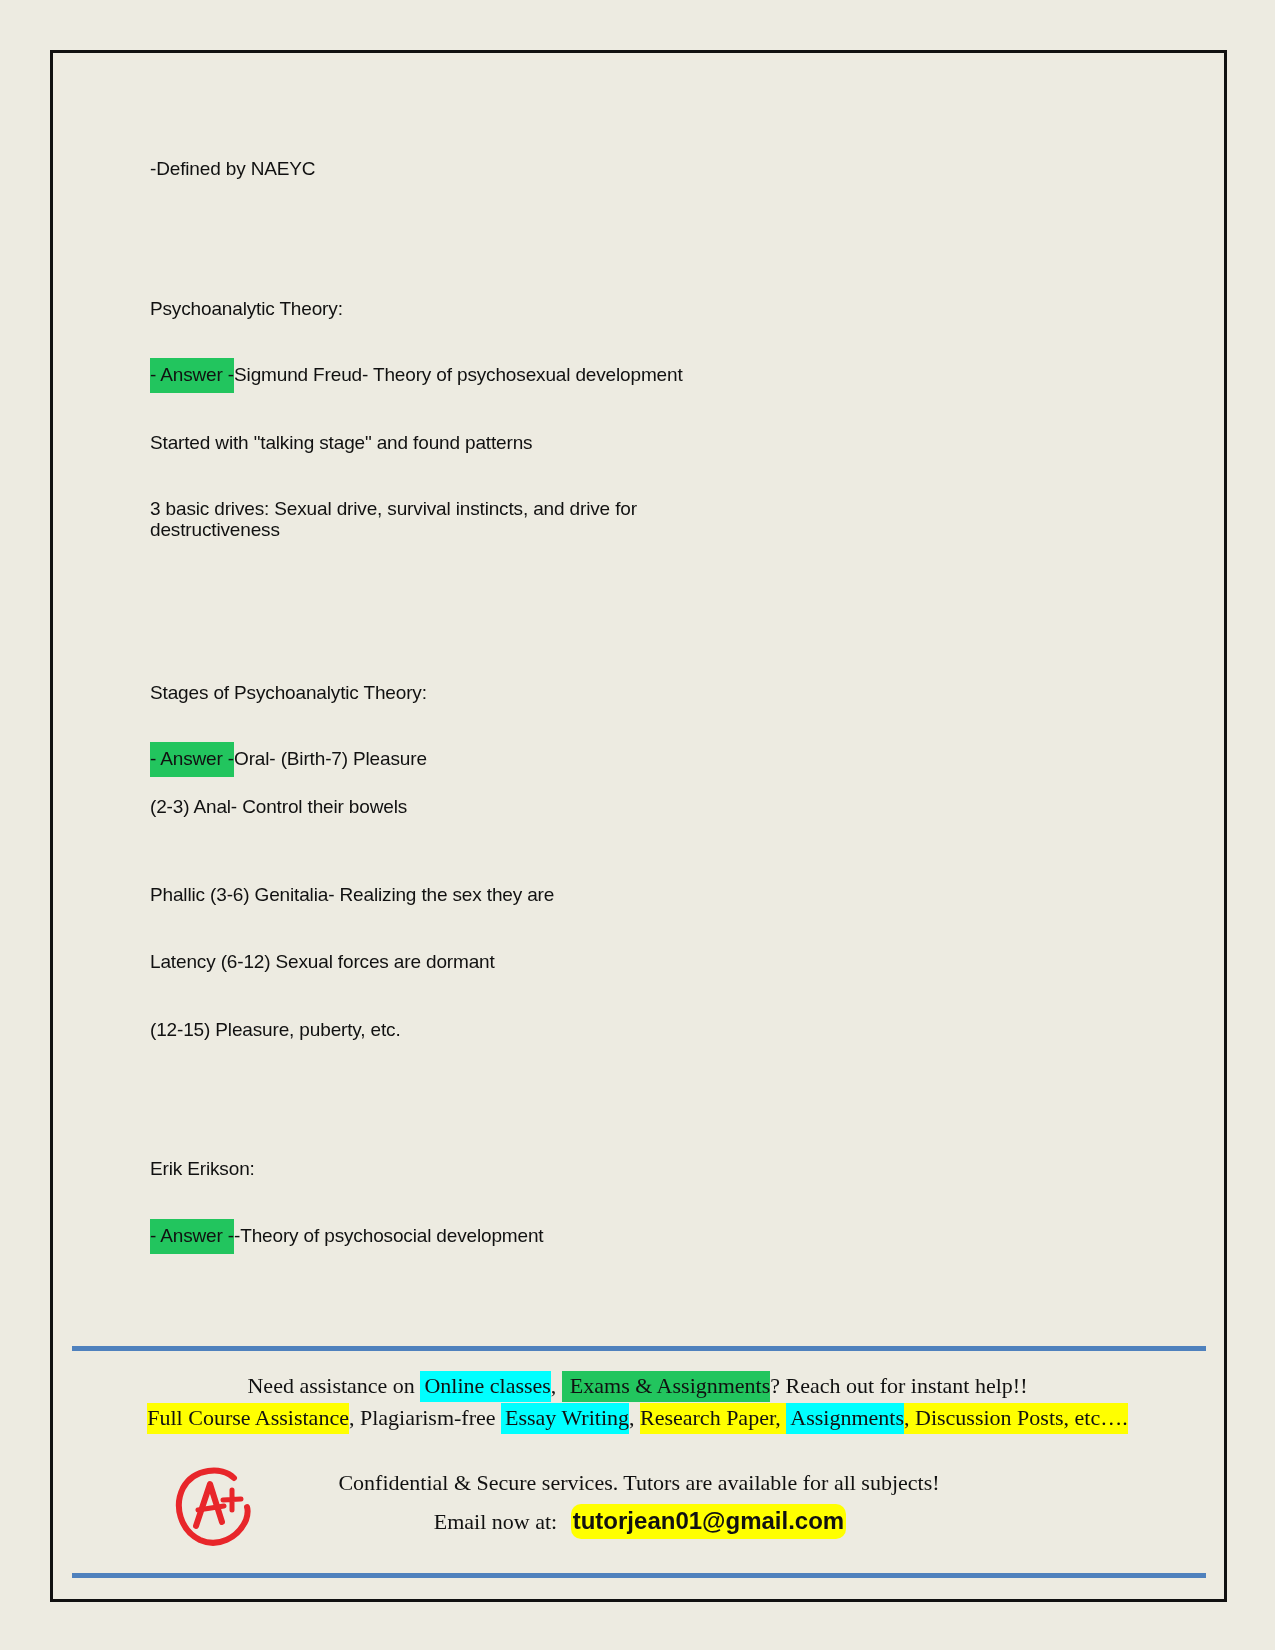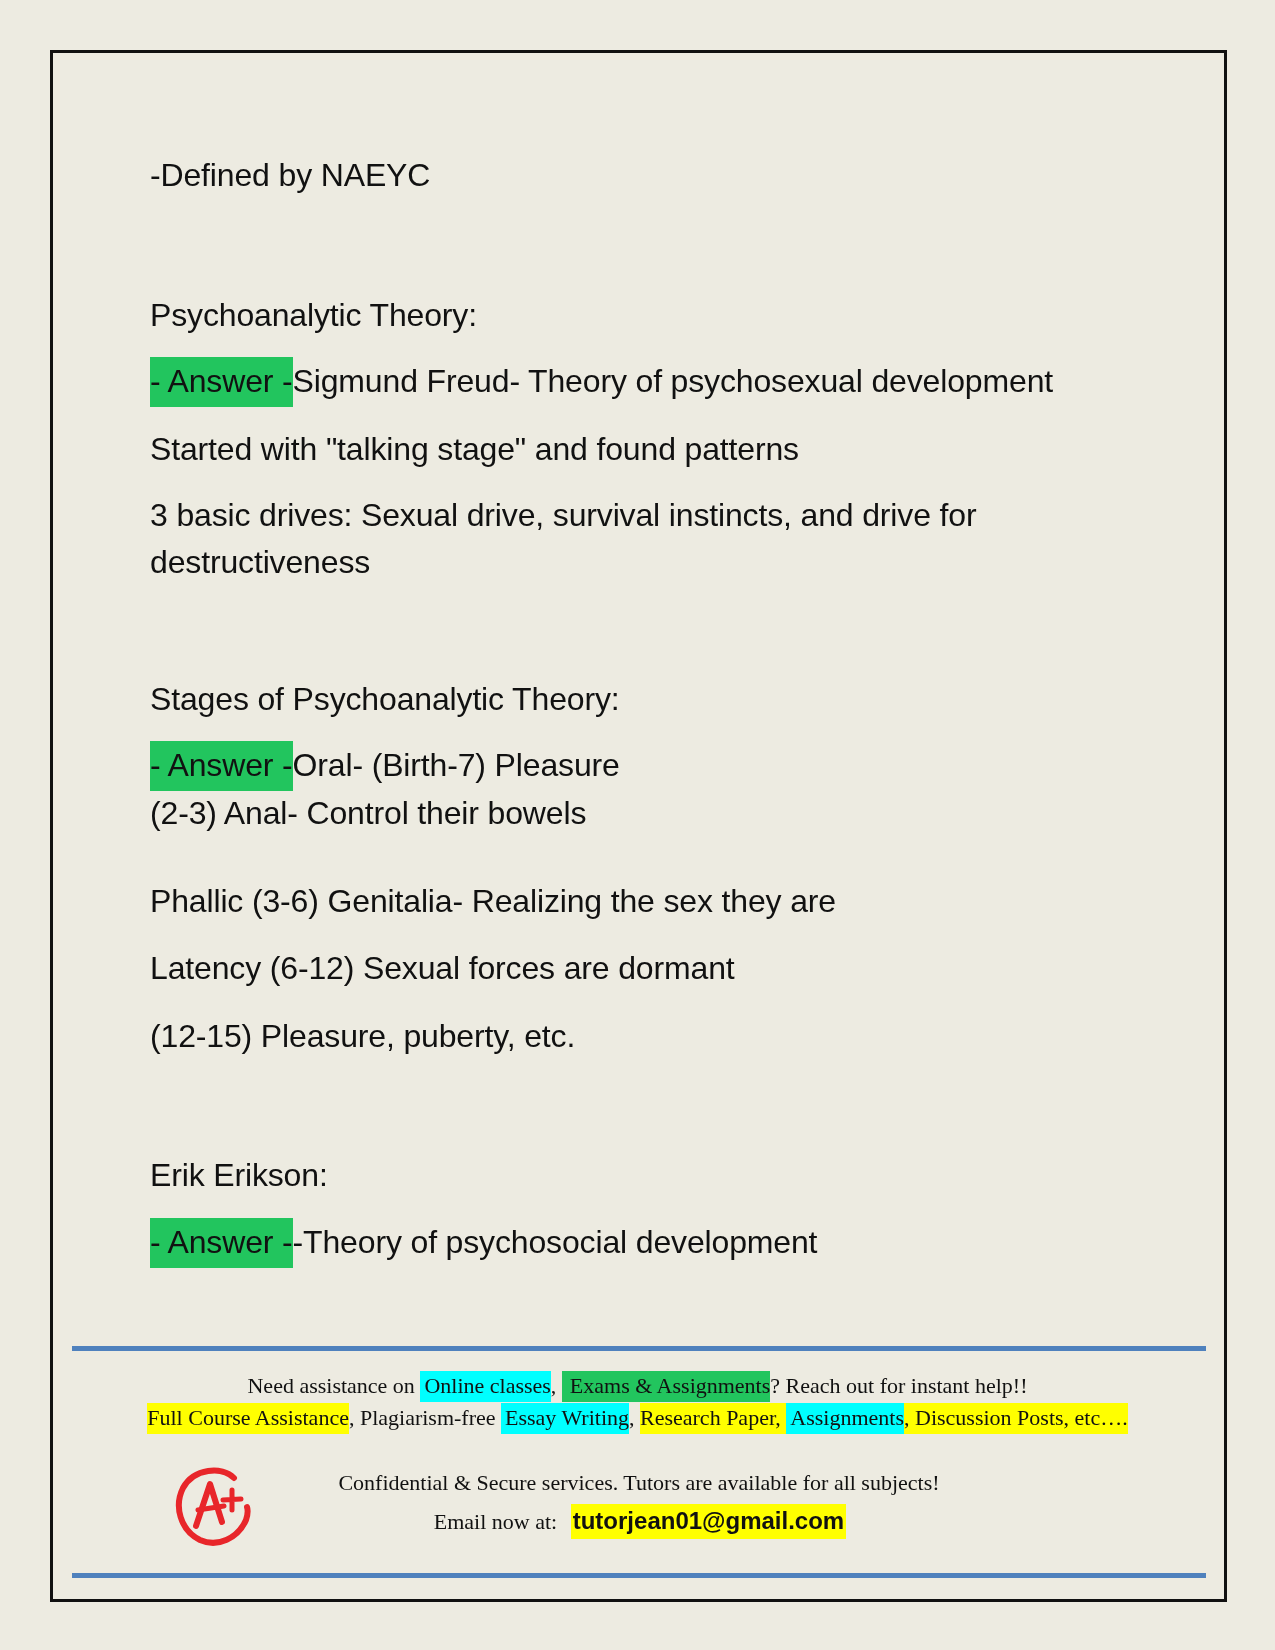--- a/index.html
+++ b/index.html
@@ -13,21 +13,21 @@
     position: absolute;
     left: 50px; top: 50px;
     width: 1171px; height: 1546px;
     border: 3px solid #111;
     box-sizing: content-box;
   }
   .body-line {
     position: absolute;
     left: 150px;
     font-family: "Liberation Sans", sans-serif;
-    font-size: 32px;
+    font-size: 19px;
     color: #111;
     white-space: nowrap;
     line-height: 1;
     letter-spacing: -0.15px;
   }
   .hl-answer {
     background: #22c55e;
     padding: 6px 0 8px 0;
   }
   .rule {
@@ -48,20 +48,21 @@
   .hl-cyan { background: #00FFFF; padding: 2px 0 4px 4px; }
   .hl-green { background: #22c55e; padding: 2px 0 4px 8px; }
   .hl-yellow { background: #FFFF00; padding: 2px 0 4px 0; }
   .email {
     font-family: "Liberation Sans", sans-serif;
     font-weight: bold;
     font-size: 24px;
     background: #FFFF00;
     padding: 3px 2px 5px 2px;
     margin-left: 8px;
+    border-radius: 10px;
   }
   .logo {
     position: absolute;
     left: 172px; top: 1464px;
     width: 80px; height: 84px;
   }
 </style>
 </head>
 <body>
 
@@ -70,21 +71,21 @@
 <div class="body-line" style="top:159px"><span>-Defined by NAEYC</span></div>
 
 <div class="body-line" style="top:299px"><span>Psychoanalytic Theory:</span></div>
 
 <div class="body-line" style="top:365px"><span class="hl-answer">- Answer -</span><span>Sigmund Freud- Theory of psychosexual development</span></div>
 
 <div class="body-line" style="top:433px"><span>Started with "talking stage" and found patterns</span></div>
 
 <div class="body-line" style="top:499px"><span>3 basic drives: Sexual drive, survival instincts, and drive for</span></div>
 
-<div class="body-line" style="top:546px"><span>destructiveness</span></div>
+<div class="body-line" style="top:520px"><span>destructiveness</span></div>
 
 <div class="body-line" style="top:683px"><span>Stages of Psychoanalytic Theory:</span></div>
 
 <div class="body-line" style="top:749px"><span class="hl-answer">- Answer -</span><span>Oral- (Birth-7) Pleasure</span></div>
 
 <div class="body-line" style="top:797px"><span>(2-3) Anal- Control their bowels</span></div>
 
 <div class="body-line" style="top:885px"><span>Phallic (3-6) Genitalia- Realizing the sex they are</span></div>
 
 <div class="body-line" style="top:952px"><span>Latency (6-12) Sexual forces are dormant</span></div>

